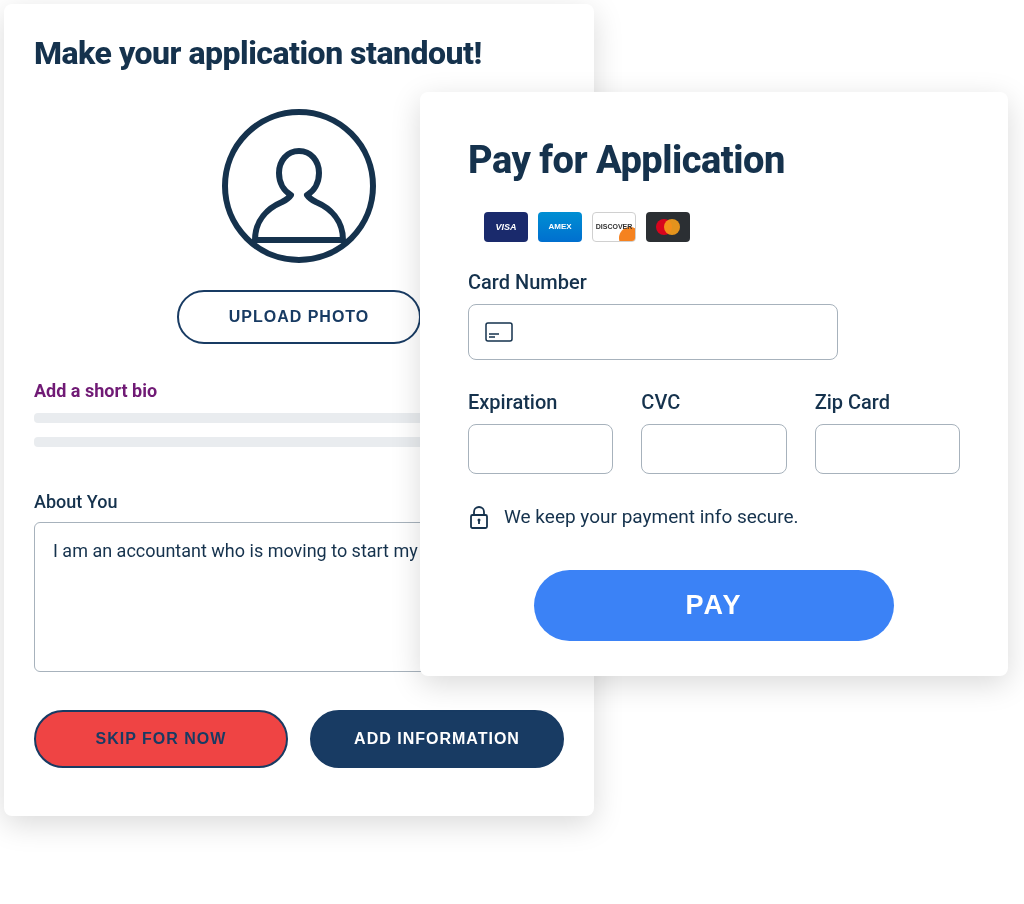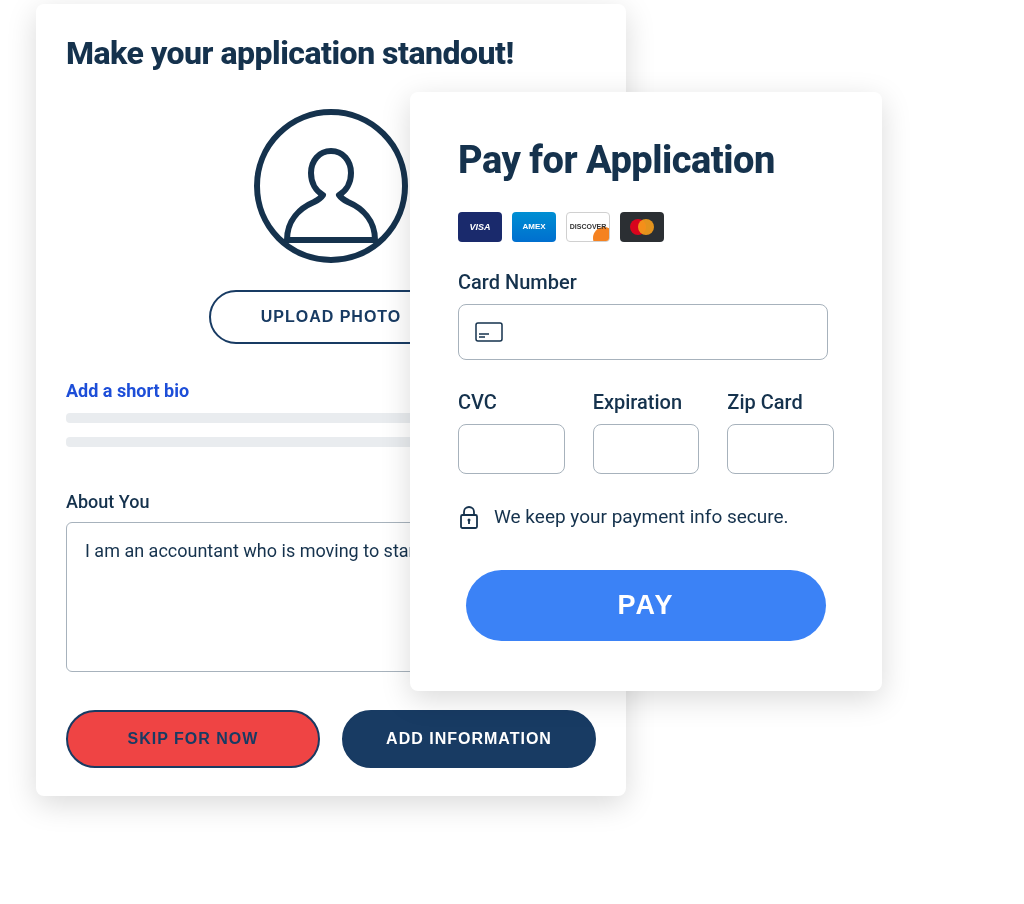--- a/index.html
+++ b/index.html
@@ -12,24 +12,24 @@
     overflow: hidden;
   }
   .card {
     position: absolute;
     background: #fff;
     border-radius: 8px;
     box-shadow: 0 8px 30px rgba(0,0,0,0.15);
   }
   
   .app-card {
-    left: 36px;
+    left: 4px;
     top: 4px;
     width: 590px;
-    padding: 30px 30px 28px;
+    padding: 30px 30px 48px;
   }
   .app-card h1 {
     font-size: 32px;
     font-weight: 800;
     color: #15324d;
     letter-spacing: -0.5px;
     margin-bottom: 34px;
   }
   .avatar-wrap { text-align: center; }
   .avatar {
@@ -44,21 +44,21 @@
     font-size: 16px;
     letter-spacing: 1px;
     border: 2px solid #183b63;
     border-radius: 999px;
     padding: 16px 50px;
     cursor: pointer;
   }
   .section-label {
     font-size: 18px;
     font-weight: 700;
-    color: #1d4ed8;
+    color: #701a75;
     margin-top: 36px;
     margin-bottom: 12px;
   }
   .skeleton-line {
     height: 10px;
     background: #e9ecef;
     border-radius: 4px;
     margin-bottom: 14px;
   }
   .field-label {
@@ -100,37 +100,38 @@
     background: #ef4444;
     color: #183b63;
   }
   .btn-solid {
     background: #183b63;
     color: #fff;
   }
 
   
   .pay-card {
-    left: 410px;
+    left: 420px;
     top: 92px;
-    width: 472px;
-    padding: 46px 48px 50px;
+    width: 588px;
+    padding: 46px 48px 35px;
   }
   .pay-card h1 {
     font-size: 38px;
     font-weight: 800;
     color: #15324d;
     line-height: 1.2;
     letter-spacing: -0.5px;
   }
   .pay-icons {
     display: flex;
     gap: 10px;
     margin-top: 28px;
     margin-bottom: 28px;
+    margin-left: 16px;
   }
   .cc-badge {
     width: 44px; height: 30px;
     border-radius: 4px;
     display: flex; align-items: center; justify-content: center;
     font-size: 9px; font-weight: 800; color: #fff;
     font-family: Arial, sans-serif;
   }
   .visa { background: #1a2a6c; font-style: italic; }
   .amex { background: linear-gradient(#008fd3,#006fcf); font-size: 8px; }
@@ -250,27 +251,27 @@
     <svg class="card-icon" width="28" height="20" viewBox="0 0 28 20">
       <rect x="1" y="1" width="26" height="18" rx="2" fill="none" stroke="#15324d" stroke-width="1.5"></rect>
       <line x1="4" y1="12" x2="14" y2="12" stroke="#15324d" stroke-width="1.5"></line>
       <line x1="4" y1="15" x2="10" y2="15" stroke="#15324d" stroke-width="1.5"></line>
     </svg>
     <input type="text" style="">
   </div>
 
   <div class="pay-row">
     <div class="pay-col">
-      <div class="pay-label">CVC</div>
+      <div class="pay-label">Expiration</div>
       <div class="input">
           <input type="text" style="">
         </div>
     </div>
     <div class="pay-col">
-      <div class="pay-label">Expiration</div>
+      <div class="pay-label">CVC</div>
       <div class="input">
           <input type="text" style="">
         </div>
     </div>
     <div class="pay-col">
       <div class="pay-label">Zip Card</div>
       <div class="input">
           <input type="text" style="">
         </div>
     </div>

